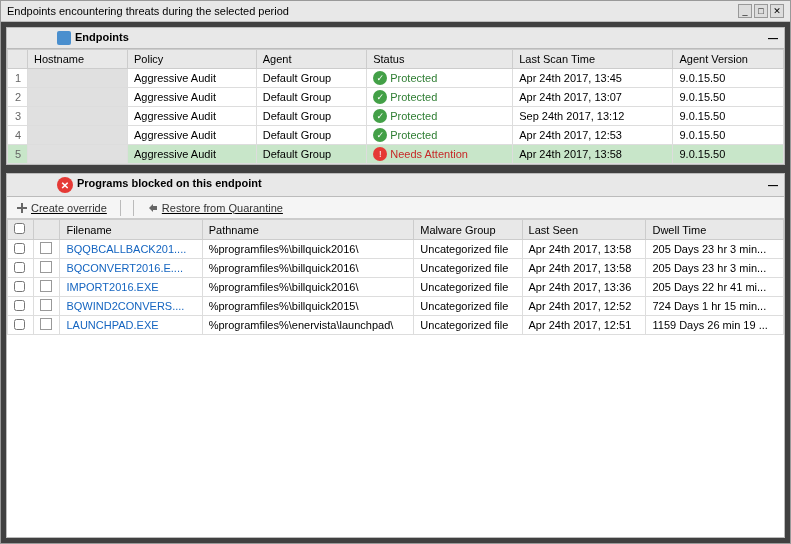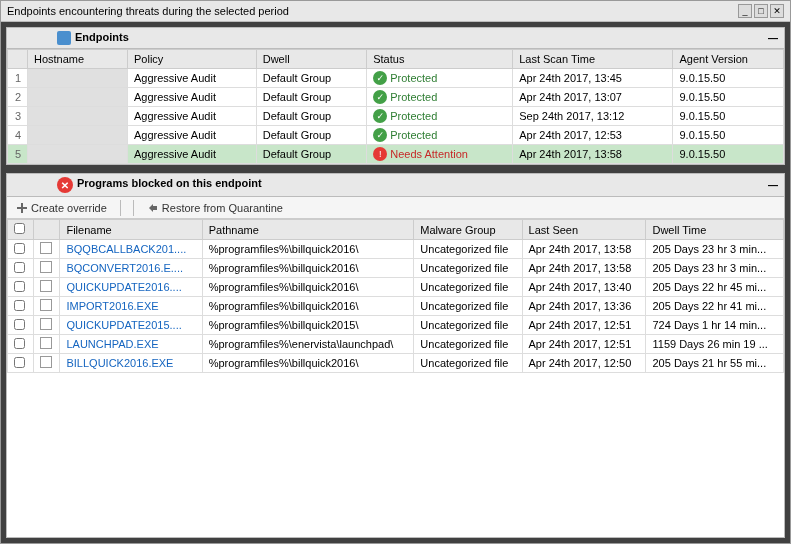--- a/index.html
+++ b/index.html
@@ -19,21 +19,21 @@
     td { border: 1px solid #ddd; padding: 2px 6px; white-space: nowrap; vertical-align: middle; }
     .row-num { color: #666; text-align: right; width: 20px; }
     .row-highlight { background: #c8e6c9 !important; }
     .status-protected { color: #2e7d32; display: flex; align-items: center; gap: 3px; }
     .status-attention { color: #c62828; display: flex; align-items: center; gap: 3px; }
     .status-icon-ok { width: 14px; height: 14px; background: #43a047; border-radius: 50%; display: inline-flex; align-items: center; justify-content: center; color: white; font-size: 9px; }
     .status-icon-warn { width: 14px; height: 14px; background: #e53935; border-radius: 50%; display: inline-flex; align-items: center; justify-content: center; color: white; font-size: 9px; }
     .hostname-cell { background: #e0e0e0; color: #e0e0e0; width: 100px; min-width: 80px; }
     .top-section { flex: 0 0 auto; }
     .bottom-section { flex: 1; display: flex; flex-direction: column; overflow: hidden; }
-    .toolbar { background: #f5f5f5; border-bottom: 1px solid #ccc; padding: 2px 6px; display: flex; align-items: center; gap: 8px; min-height: 22px; }
+    .toolbar { background: #f5f5f5; border-bottom: 1px solid #ccc; padding: 2px 6px; display: flex; align-items: center; gap: 8px; min-height: 22px; text-decoration: underline; }
     .toolbar-btn { display: flex; align-items: center; gap: 3px; cursor: pointer; color: #333; padding: 1px 3px; border: none; background: none; font-size: 11px; }
     .toolbar-separator { width: 1px; background: #bbb; height: 16px; margin: 0 2px; }
     .file-icon { width: 12px; height: 12px; border: 1px solid #999; background: #fff; display: inline-block; }
     .error-icon { width: 16px; height: 16px; background: #e53935; border-radius: 50%; display: inline-flex; align-items: center; justify-content: center; color: white; font-size: 10px; font-weight: bold; margin-right: 4px; }
     .bottom-table-container { flex: 1; overflow: auto; }
     .main-content { flex: 1; display: flex; flex-direction: column; overflow: hidden; padding: 2px; gap: 2px; }
     .link-text { color: #1565c0; cursor: pointer; text-decoration: none; }
   </style>
 </head>
 <body>
@@ -58,21 +58,21 @@
         </div>
         <span class="panel-collapse">—</span>
       </div>
       <div class="table-container">
         <table>
           <thead>
             <tr>
               <th></th>
               <th>Hostname</th>
               <th>Policy</th>
-              <th>Dwell</th>
+              <th>Agent</th>
               <th>Status</th>
               <th>Last Scan Time</th>
               <th>Agent Version</th>
             </tr>
           </thead>
           <tbody id="endpoints-tbody">
           <tr>
       <td class="row-num">1</td>
       <td class="hostname-cell">&nbsp;&nbsp;&nbsp;&nbsp;&nbsp;&nbsp;&nbsp;&nbsp;&nbsp;&nbsp;&nbsp;&nbsp;</td>
       <td>Aggressive Audit</td>
@@ -185,60 +185,42 @@
       <td><span class="file-icon"></span></td>
       <td><a class="link-text">BQCONVERT2016.E....</a></td>
       <td>%programfiles%\billquick2016\</td>
       <td>Uncategorized file</td>
       <td>Apr 24th 2017, 13:58</td>
       <td>205 Days 23 hr 3 min...</td>
     </tr>
               <tr>
       <td><input type="checkbox" style="width: 11px; height: 11px;"></td>
       <td><span class="file-icon"></span></td>
-      <td><a class="link-text">QUICKUPDATE2016....</a></td>
-      <td>%programfiles%\billquick2016\</td>
-      <td>Uncategorized file</td>
-      <td>Apr 24th 2017, 13:40</td>
-      <td>205 Days 22 hr 45 mi...</td>
-    </tr>
-              <tr>
-      <td><input type="checkbox" style="width: 11px; height: 11px;"></td>
-      <td><span class="file-icon"></span></td>
       <td><a class="link-text">IMPORT2016.EXE</a></td>
       <td>%programfiles%\billquick2016\</td>
       <td>Uncategorized file</td>
       <td>Apr 24th 2017, 13:36</td>
       <td>205 Days 22 hr 41 mi...</td>
     </tr>
               <tr>
       <td><input type="checkbox" style="width: 11px; height: 11px;"></td>
       <td><span class="file-icon"></span></td>
-      <td><a class="link-text">QUICKUPDATE2015....</a></td>
+      <td><a class="link-text">BQWIND2CONVERS....</a></td>
       <td>%programfiles%\billquick2015\</td>
       <td>Uncategorized file</td>
-      <td>Apr 24th 2017, 12:51</td>
-      <td>724 Days 1 hr 14 min...</td>
+      <td>Apr 24th 2017, 12:52</td>
+      <td>724 Days 1 hr 15 min...</td>
     </tr>
               <tr>
       <td><input type="checkbox" style="width: 11px; height: 11px;"></td>
       <td><span class="file-icon"></span></td>
       <td><a class="link-text">LAUNCHPAD.EXE</a></td>
       <td>%programfiles%\enervista\launchpad\</td>
       <td>Uncategorized file</td>
       <td>Apr 24th 2017, 12:51</td>
       <td>1159 Days 26 min 19 ...</td>
-    </tr>
-              <tr>
-      <td><input type="checkbox" style="width: 11px; height: 11px;"></td>
-      <td><span class="file-icon"></span></td>
-      <td><a class="link-text">BILLQUICK2016.EXE</a></td>
-      <td>%programfiles%\billquick2016\</td>
-      <td>Uncategorized file</td>
-      <td>Apr 24th 2017, 12:50</td>
-      <td>205 Days 21 hr 55 mi...</td>
     </tr>
             </tbody>
         </table>
       </div>
     </div>
   </div>
 </div>
 
 </body></html>

